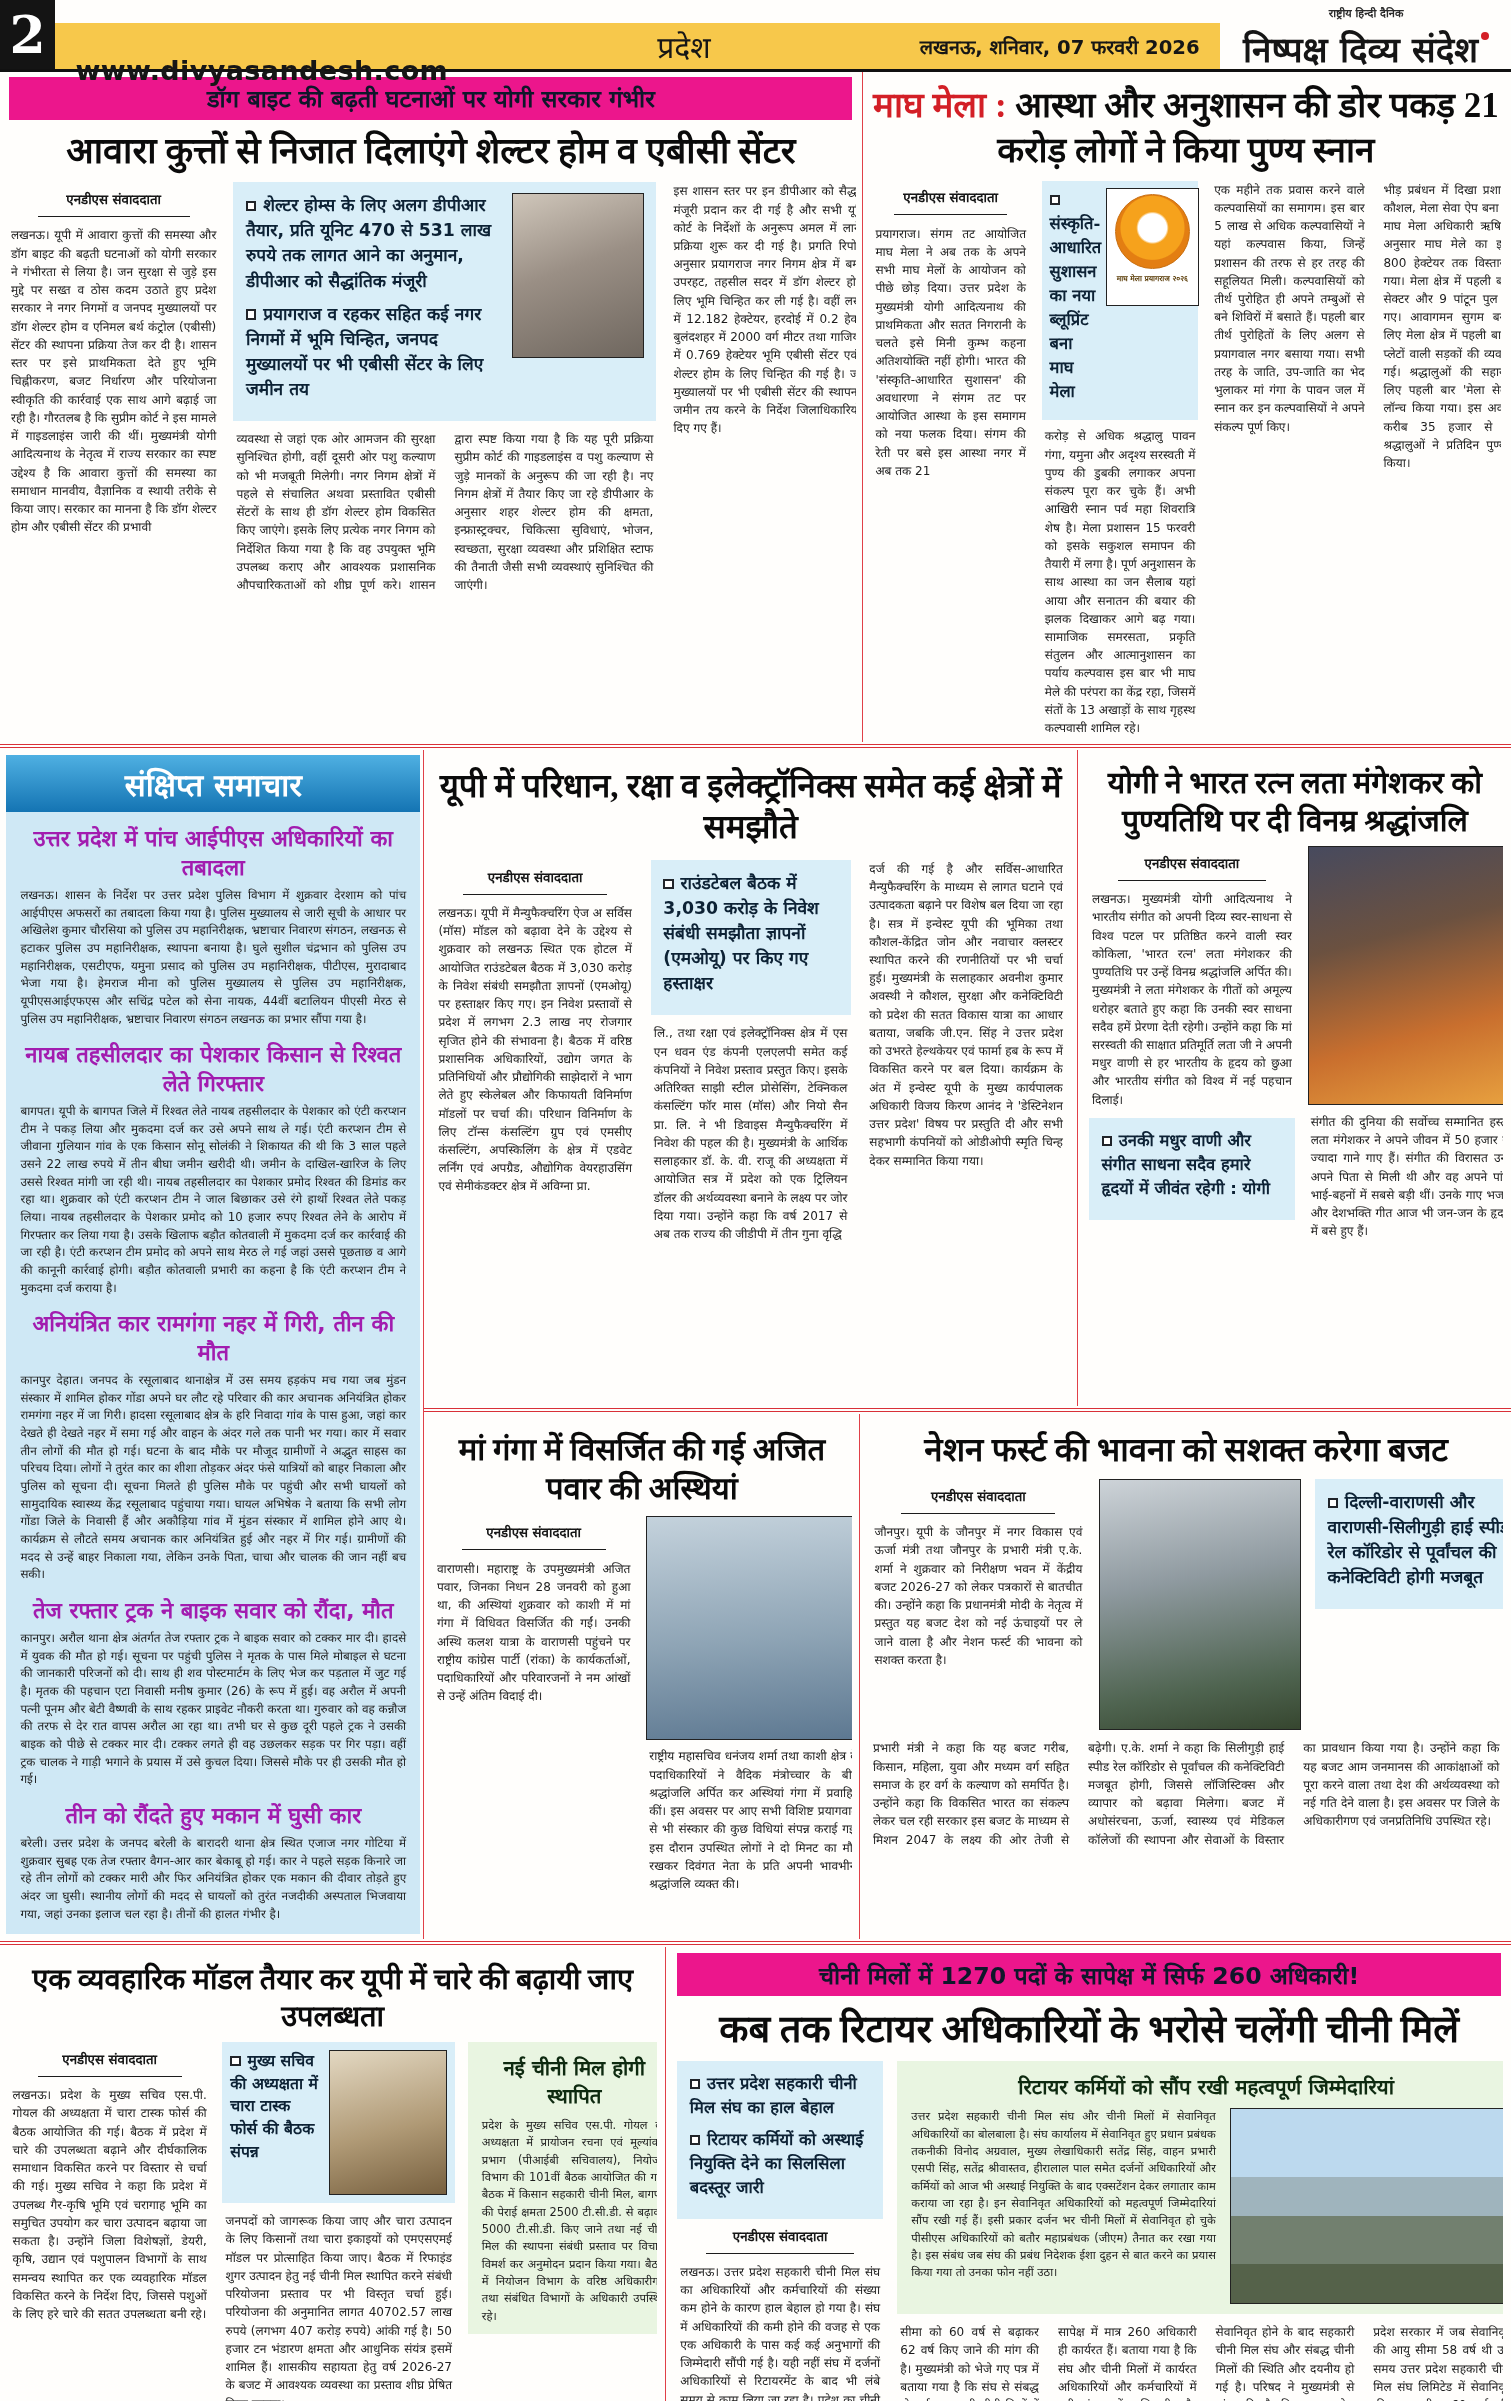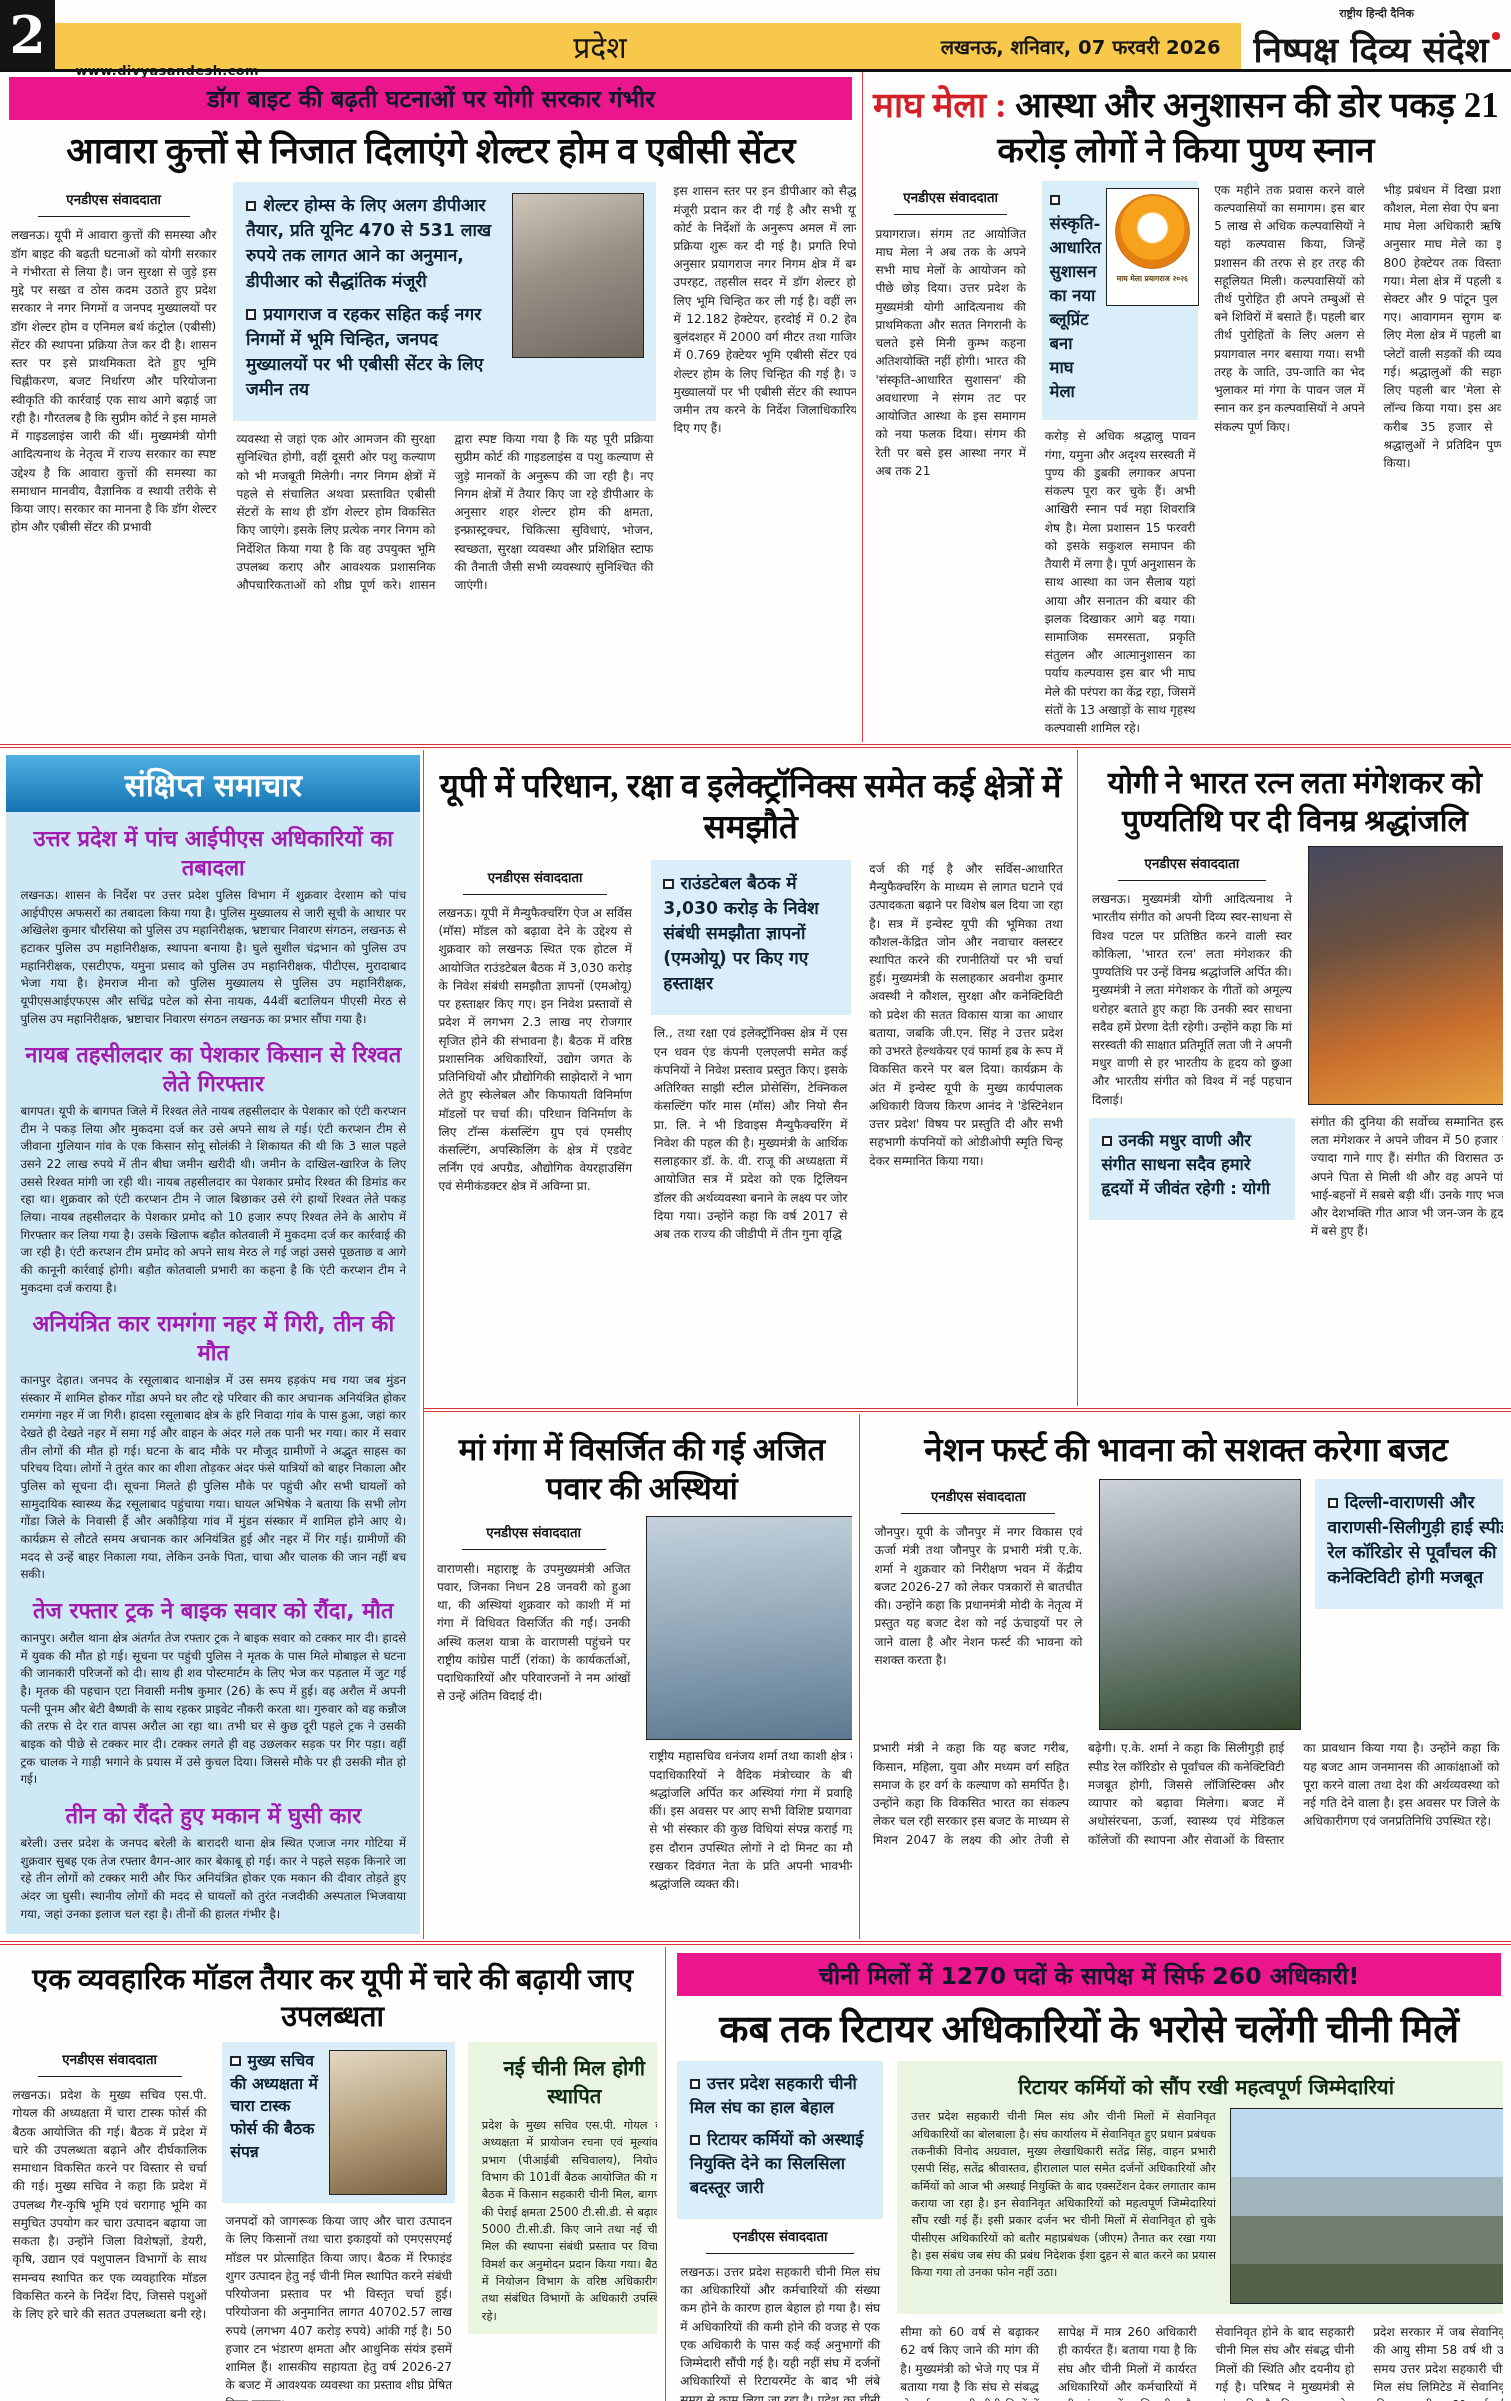--- a/index.html
+++ b/index.html
@@ -6,24 +6,24 @@
   .page{width:1512px;min-height:2401px;margin:0 auto;background:#fffefc;color:#161616;
         font-family:"DejaVu Sans","Liberation Sans",sans-serif;box-sizing:border-box;overflow:hidden;}
   *,*:before,*:after{box-sizing:border-box;}
 
   
   .hdr{display:flex;align-items:stretch;height:72px;border-bottom:3.1px solid #111;position:relative;}
   .pagenum{width:55px;background:#141414;color:#fff;font-size:52px;font-weight:800;
            display:flex;align-items:center;justify-content:center;font-family:"DejaVu Serif","Liberation Serif",serif;}
   .hdr-mid{flex:1;display:flex;flex-direction:column;}
   .ybar{margin-top:auto;height:46px;background:#f7c84b;display:flex;align-items:center;padding:0 20.4px;}
-  .site{font-weight:800;font-size:13px;letter-spacing:0.4px;margin-top:48px;}
+  .site{font-weight:800;font-size:27px;letter-spacing:0.4px;margin-top:48px;}
   .section{flex:1;text-align:center;font-size:30px;font-weight:400;}
   .date{font-weight:800;font-size:19.6px;}
-  .masthead{width:271px;background:#fffefc;display:flex;flex-direction:column;align-items:center;justify-content:flex-end;padding:1.6px 6.3px 0 6.3px;}
+  .masthead{width:292px;background:#fffefc;display:flex;flex-direction:column;align-items:center;justify-content:flex-end;padding:1.6px 6.3px 0 6.3px;}
   .tagline{font-size:11px;font-weight:700;color:#2b2b2b;}
   .logo{font-size:35px;font-weight:800;color:#151515;line-height:1.05;white-space:nowrap;font-family:"DejaVu Serif","Liberation Serif",serif;margin-top:12px;}
   .logo-dot{display:inline-block;width:7.9px;height:7.9px;background:#d41f26;border-radius:50%;margin-left:3.1px;vertical-align:top;}
 
   
   .redrule{height:4.7px;border-top:1.6px solid #d93038;border-bottom:0.8px solid #d93038;margin:1.6px 0;}
 
   
   h1{margin:6.3px 9.4px;text-align:center;font-weight:800;color:#0b0b0b;line-height:1.26;font-family:Liberation Serif, serif;}
   .byline{font-weight:800;font-size:13.3px;text-align:center;width:72%;margin:7.9px auto 9.4px;

